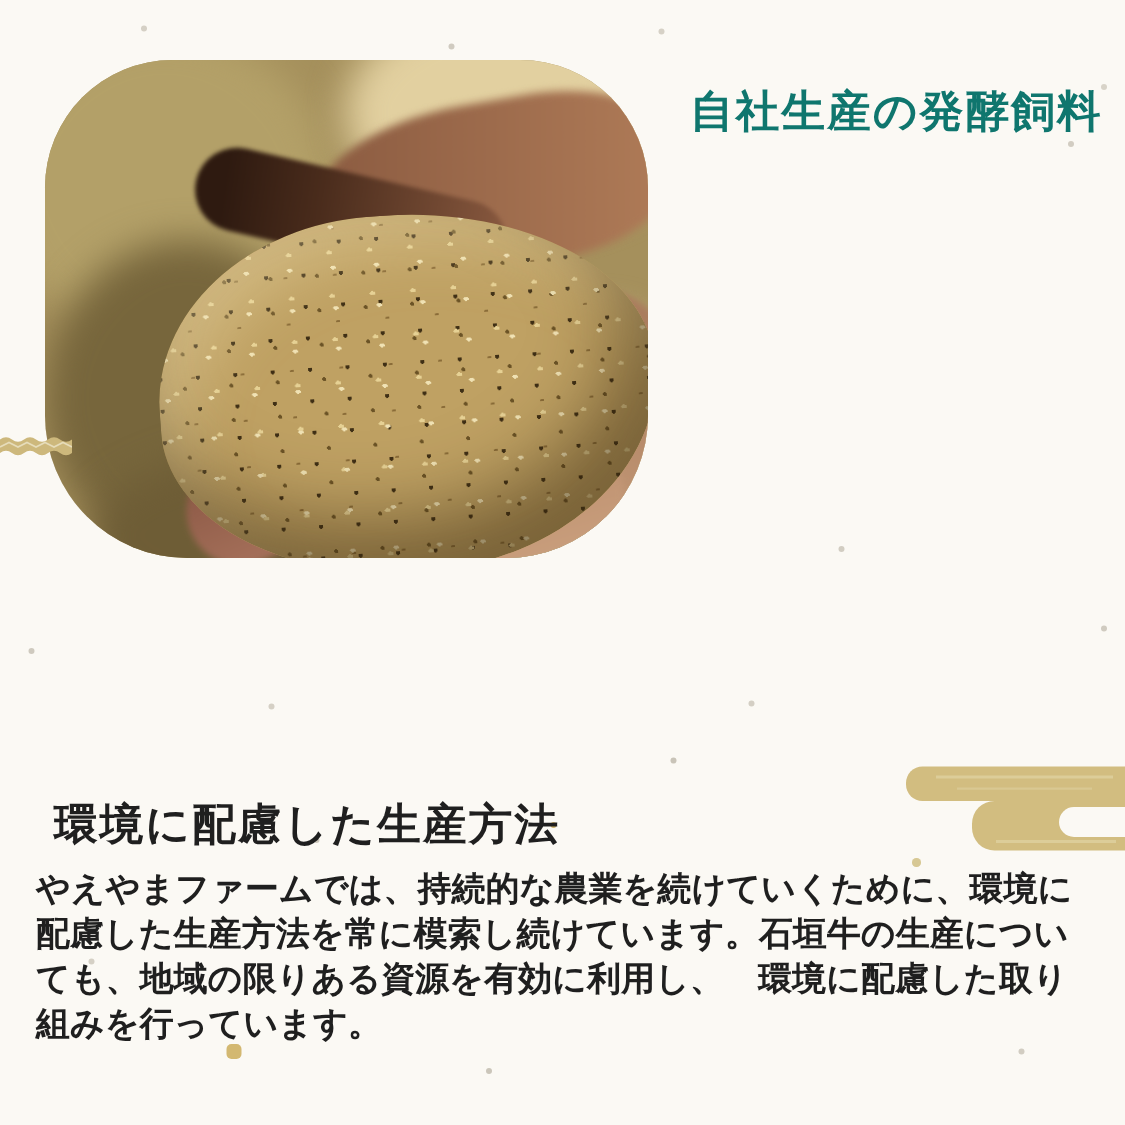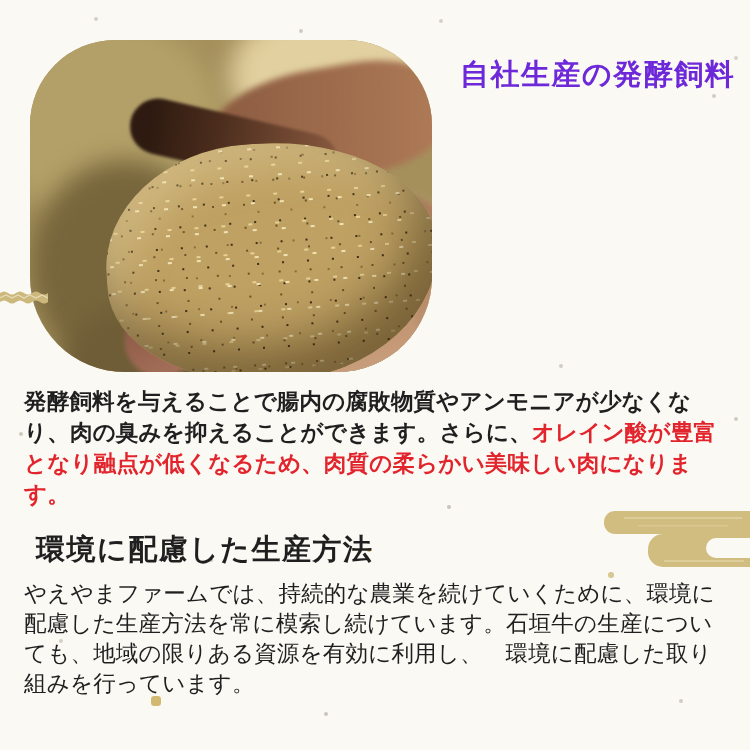--- a/index.html
+++ b/index.html
@@ -92,21 +92,21 @@
   .deco-wave{position:absolute;left:0;top:290px;z-index:3;line-height:0;}
   .deco-cloud{position:absolute;left:604px;top:510px;z-index:1;line-height:0;}
 
   
   .right-col{position:absolute;left:460px;top:55px;width:272px;z-index:2;}
   .point-label{
     font-size:27px;font-weight:500;letter-spacing:2px;color:#d9a644;
     margin:0 0 9px 0;white-space:nowrap;
   }
   .point-title{
-    font-size:29px;font-weight:800;letter-spacing:1.5px;color:#6d28d9;
+    font-size:29px;font-weight:800;letter-spacing:1.5px;color:#0f766e;
     margin:0 0 26px 0;white-space:nowrap;
   }
   .feed-text{
     margin:0;width:268px;font-size:23px;font-weight:500;letter-spacing:1px;
     line-height:35px;color:#1f1f1f;text-align:left;
   }
   .hl{background:#f8d791;padding:2px 0 3px 0;}
 
   
   .benefit{
@@ -117,21 +117,21 @@
   .red{color:#e2242c;}
 
   
   .env-title{
     position:absolute;left:24px;top:518px;margin:12px;z-index:2;
     font-size:29px;font-weight:800;letter-spacing:1.5px;color:#1f1f1f;
     white-space:nowrap;
   }
   .env-body{
     position:absolute;left:24px;top:578px;width:708px;margin:0;z-index:2;
-    font-size:22.5px;font-weight:400;letter-spacing:0.2px;line-height:30px;
+    font-size:22.5px;font-weight:700;letter-spacing:0.2px;line-height:30px;
     color:#1f1f1f;
   }
 </style>
 </head>
 <body>
 
 <div class="canvas">
 
   <div class="specks"></div>
 
@@ -164,18 +164,17 @@
       <rect x="20" y="7" width="118" height="2" fill="#e0d4a4" opacity="0.7"></rect>
       <rect x="34" y="15" width="90" height="1.5" fill="#e0d4a4" opacity="0.5"></rect>
       <rect x="60" y="50" width="80" height="2" fill="#e0d4a4" opacity="0.7"></rect>
     </svg>
   </div>
 
   <div class="right-col">
     <h2 class="point-title">自社生産の発酵飼料</h2>
   </div>
 
-  <p class="benefit"><span>発酵飼料を与えることで腸内の腐敗物質やアンモニアが少なくなり、肉の臭みを抑えることができます。さらに、</span><span class="red">オレイン酸が豊富となり融点が低くなるため、肉質の柔らかい美味しい肉になります。</span></p>
 
   <h2 class="env-title">環境に配慮した生産方法</h2>
   <p class="env-body">やえやまファームでは、持続的な農業を続けていくために、環境に配慮した生産方法を常に模索し続けています。石垣牛の生産についても、地域の限りある資源を有効に利用し、　環境に配慮した取り組みを行っています。</p>
 
 </div>
 
 </body></html>

